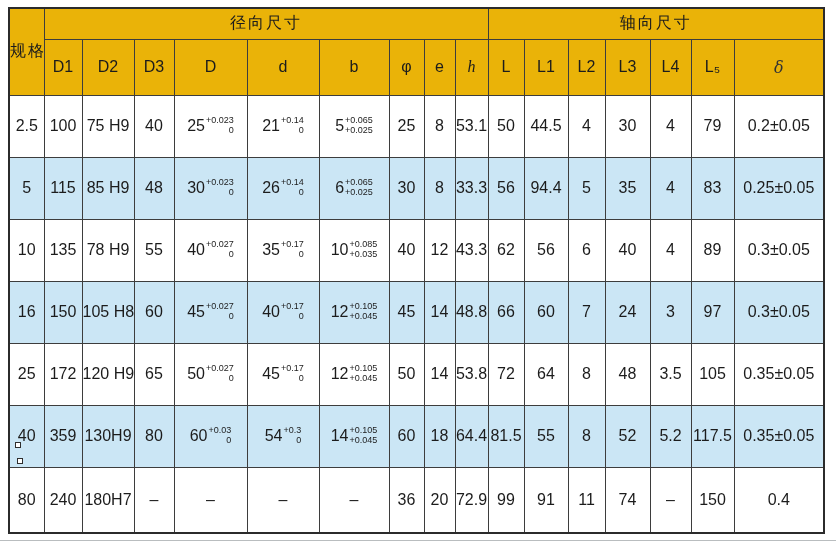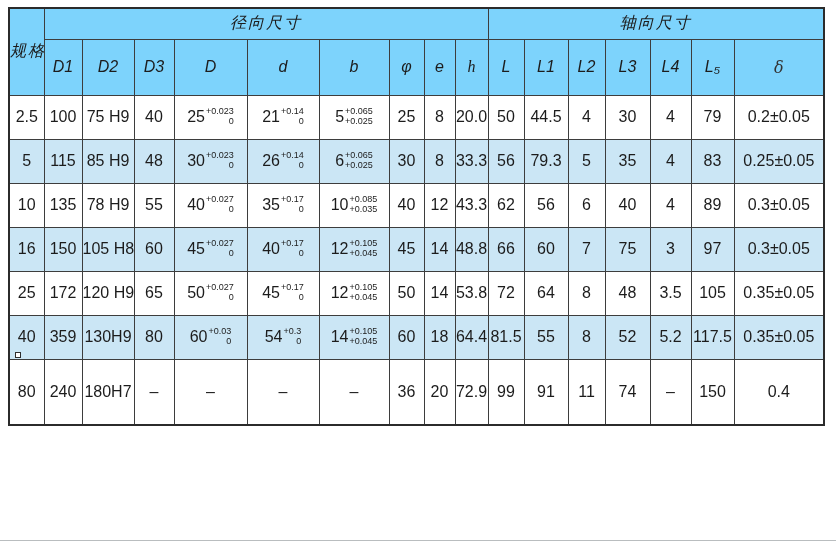--- a/index.html
+++ b/index.html
@@ -14,25 +14,25 @@
     border:2px solid #2b2b2b;
   }
   .spec-table th,.spec-table td{
     border:1.5px solid #3d3d3d;
     text-align:center;vertical-align:middle;
     padding:0;font-weight:normal;
     font-size:16px;
     background:#ffffff;
     overflow:hidden;white-space:nowrap;
   }
-  .spec-table thead th{background:#7dd3fc;font-style:italic;}
+  .spec-table thead th{background:#eab308;}
   .hdr-cn{font-size:15px;letter-spacing:2px;}
   .hdr-row1{height:31px;}
   .hdr-row2{height:56px;border-radius:23px;}
-  .spec-table tbody tr{height:44px;}
+  .spec-table tbody tr{height:62px;}
   .spec-table tbody tr:last-child{height:66px;}
   .spec-table tbody tr.shaded td{background:#cbe6f5;}
   .col-h{font-style:italic;font-family:"Liberation Serif","DejaVu Serif",serif;}
   .col-delta{font-style:italic;font-family:"DejaVu Serif","Liberation Serif",serif;font-size:15px;color:#333;}
   .tol{white-space:nowrap;}
   .tol-main{font-size:16px;vertical-align:middle;}
   .tol-stack{
     display:inline-flex;flex-direction:column;align-items:flex-end;
     font-size:9px;line-height:10px;margin-left:1px;
     vertical-align:middle;transform:translateY(-1px);
@@ -113,21 +113,21 @@
         <td class="tol"><span class="tol-main">21</span><span class="tol-stack">
             <span>+0.14</span>
             <span>0</span>
           </span></td>
         <td class="tol"><span class="tol-main">5</span><span class="tol-stack">
             <span>+0.065</span>
             <span>+0.025</span>
           </span></td>
         <td>25</td>
         <td>8</td>
-        <td>20.0</td>
+        <td>53.1</td>
         <td>50</td>
         <td>44.5</td>
         <td>4</td>
         <td>30</td>
         <td>4</td>
         <td>79</td>
         <td>0.2±0.05</td>
       </tr>
       <tr class="shaded">
         <td class="spec-cell">5</td>
@@ -143,21 +143,21 @@
             <span>0</span>
           </span></td>
         <td class="tol"><span class="tol-main">6</span><span class="tol-stack">
             <span>+0.065</span>
             <span>+0.025</span>
           </span></td>
         <td>30</td>
         <td>8</td>
         <td>33.3</td>
         <td>56</td>
-        <td>79.3</td>
+        <td>94.4</td>
         <td>5</td>
         <td>35</td>
         <td>4</td>
         <td>83</td>
         <td>0.25±0.05</td>
       </tr>
       <tr>
         <td class="spec-cell">10</td>
         <td>135</td>
         <td>78 H9</td>
@@ -201,21 +201,21 @@
         <td class="tol"><span class="tol-main">12</span><span class="tol-stack">
             <span>+0.105</span>
             <span>+0.045</span>
           </span></td>
         <td>45</td>
         <td>14</td>
         <td>48.8</td>
         <td>66</td>
         <td>60</td>
         <td>7</td>
-        <td>75</td>
+        <td>24</td>
         <td>3</td>
         <td>97</td>
         <td>0.3±0.05</td>
       </tr>
       <tr>
         <td class="spec-cell">25</td>
         <td>172</td>
         <td>120 H9</td>
         <td>65</td>
         <td class="tol"><span class="tol-main">50</span><span class="tol-stack">

